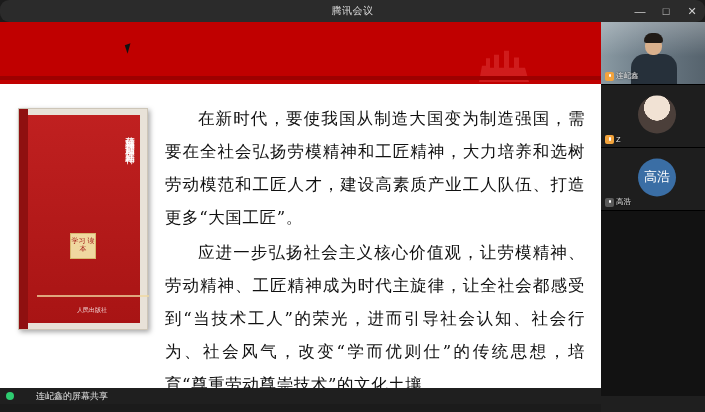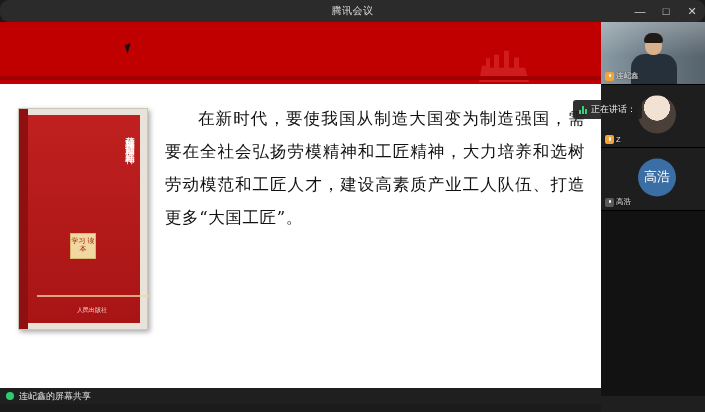--- a/index.html
+++ b/index.html
@@ -174,21 +174,21 @@
   }
 
   
   .bottombar {
     position: absolute;
     left: 0; top: 388px;
     width: 601px; height: 16px;
     background: #1f1f1f;
     display: flex;
     align-items: center;
-    gap: 5px;
+    gap: 22px;
     padding-left: 6px;
     box-sizing: border-box;
   }
   .share-dot {
     width: 8px; height: 8px;
     border-radius: 50%;
     background: #2ecc71;
     flex: none;
   }
   .bottom-text {
@@ -361,31 +361,24 @@
 工匠精神</div>
         <div class="book-seal">学习
 读本</div>
         <div class="book-band"></div>
         <div class="book-publisher">人民出版社</div>
       </div>
     </div>
 
     <div class="doc-text">
       <p>在新时代，要使我国从制造大国变为制造强国，需要在全社会弘扬劳模精神和工匠精神，大力培养和选树劳动模范和工匠人才，建设高素质产业工人队伍、打造更多“大国工匠”。</p>
+      <p>应进一步弘扬社会主义核心价值观，让劳模精神、劳动精神、工匠精神成为时代主旋律，让全社会都感受到“当技术工人”的荣光，进而引导社会认知、社会行为、社会风气，改变“学而优则仕”的传统思想，培育“尊重劳动尊崇技术”的文化土壤。</p>
     </div>
   </div>
 
-  <div class="speaking-pill">
-    <span class="bars">
-        <i></i>
-        <i></i>
-        <i></i>
-      </span>
-    <span>正在讲话：</span>
-  </div>
 
   <div class="rail">
 
     <div class="tile">
       <div class="tile-video">
         <div class="wall"></div>
         <div class="person-body"></div>
         <div class="person-head"></div>
         <div class="person-hair"></div>
       </div>

